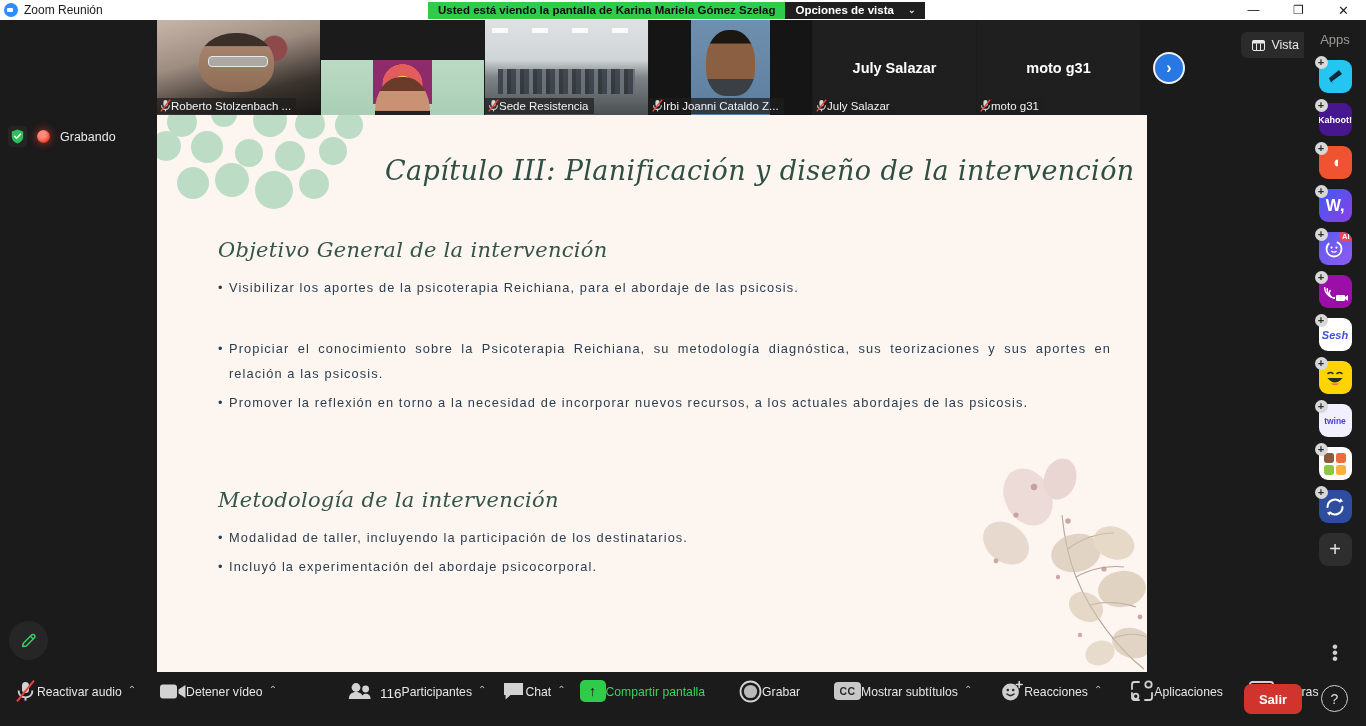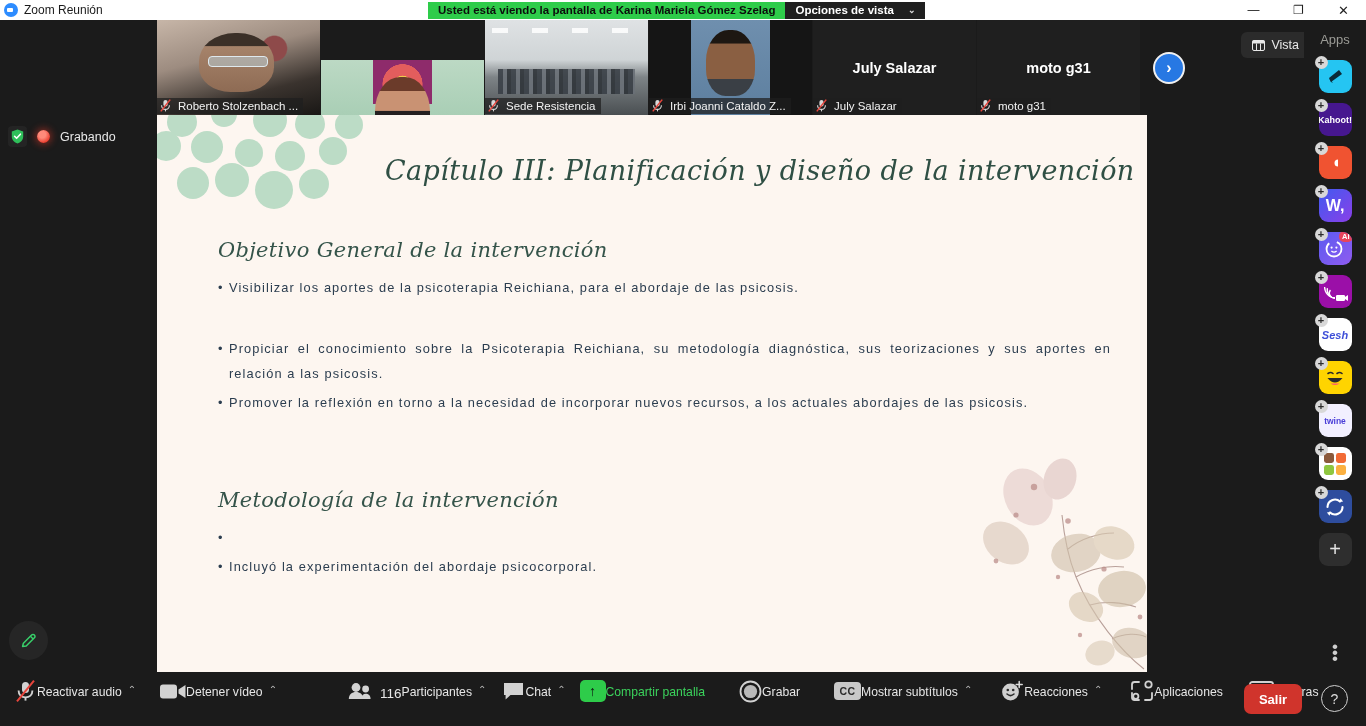--- a/index.html
+++ b/index.html
@@ -58,21 +58,21 @@
     width: 163px; height: 95px; position: relative; overflow: hidden;
     background: #0f0f0f; margin-right: 1px; flex: none;
   }
   .thumb.active { outline: 2px solid #8fd14f; outline-offset: -2px; margin-top: 40px; }
   .thumb-name-only {
     width: 100%; height: 100%; display: flex; align-items: center; justify-content: center;
     color: #fff; font-size: 14.5px; font-weight: bold; background: #1f1f1f;
   }
   .thumb-label {
     position: absolute; left: 0; bottom: 1px; max-width: 100%;
-    display: flex; align-items: center; gap: 7px;
+    display: flex; align-items: center; gap: 0;
     background: rgba(30,30,30,0.72); padding: 1px 5px 2px 3px;
     color: #f2f2f2; font-size: 11.5px; white-space: nowrap;
     overflow: hidden; text-overflow: ellipsis;
   }
   .micmute {
     width: 11px; height: 13px; flex: none; position: relative; display: inline-block;
   }
   .micmute svg { display: block; }
 
   
@@ -452,20 +452,21 @@
       <div class="bullet">
         <span class="bdot">•</span>
         <span class="btxt">Promover la reflexión en torno a la necesidad de incorporar nuevos recursos, a los actuales abordajes de las psicosis.</span>
       </div>
     </div>
 
     <div class="sec sec3">
       <div class="sec-head">Metodología de la intervención</div>
       <div class="bullet">
         <span class="bdot">•</span>
+        <span class="btxt">Modalidad de taller, incluyendo la participación de los destinatarios.</span>
       </div>
       <div class="bullet">
         <span class="bdot">•</span>
         <span class="btxt">Incluyó la experimentación del abordaje psicocorporal.</span>
       </div>
     </div>
 
     <svg class="floral" viewBox="0 0 175 215">
       <g stroke="#a98d86" stroke-width="1.1" fill="none" opacity="0.85">
         <path d="M172 212 C150 195 120 160 104 120 C96 100 92 78 90 58"></path>

